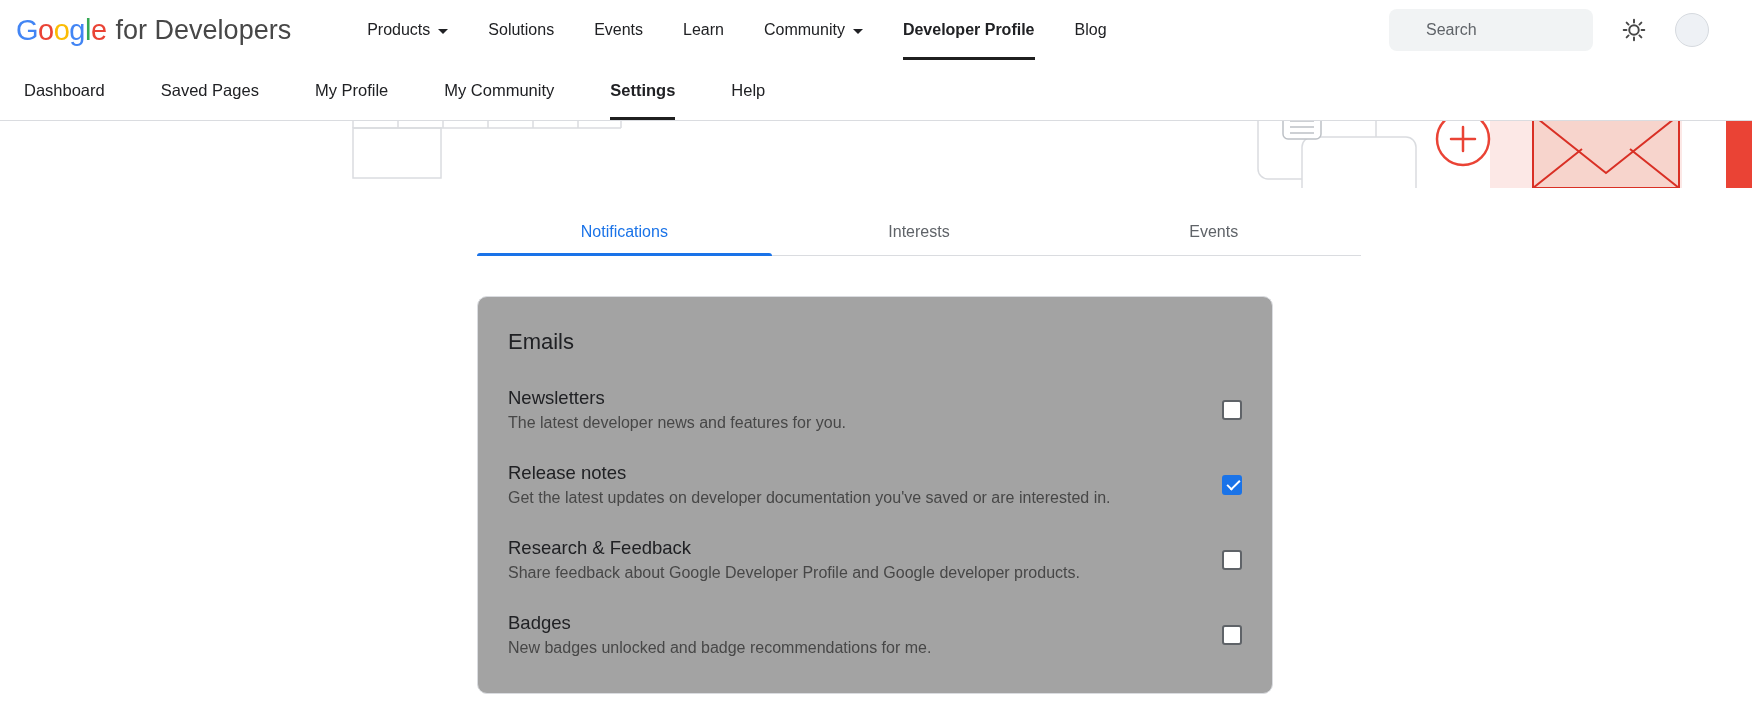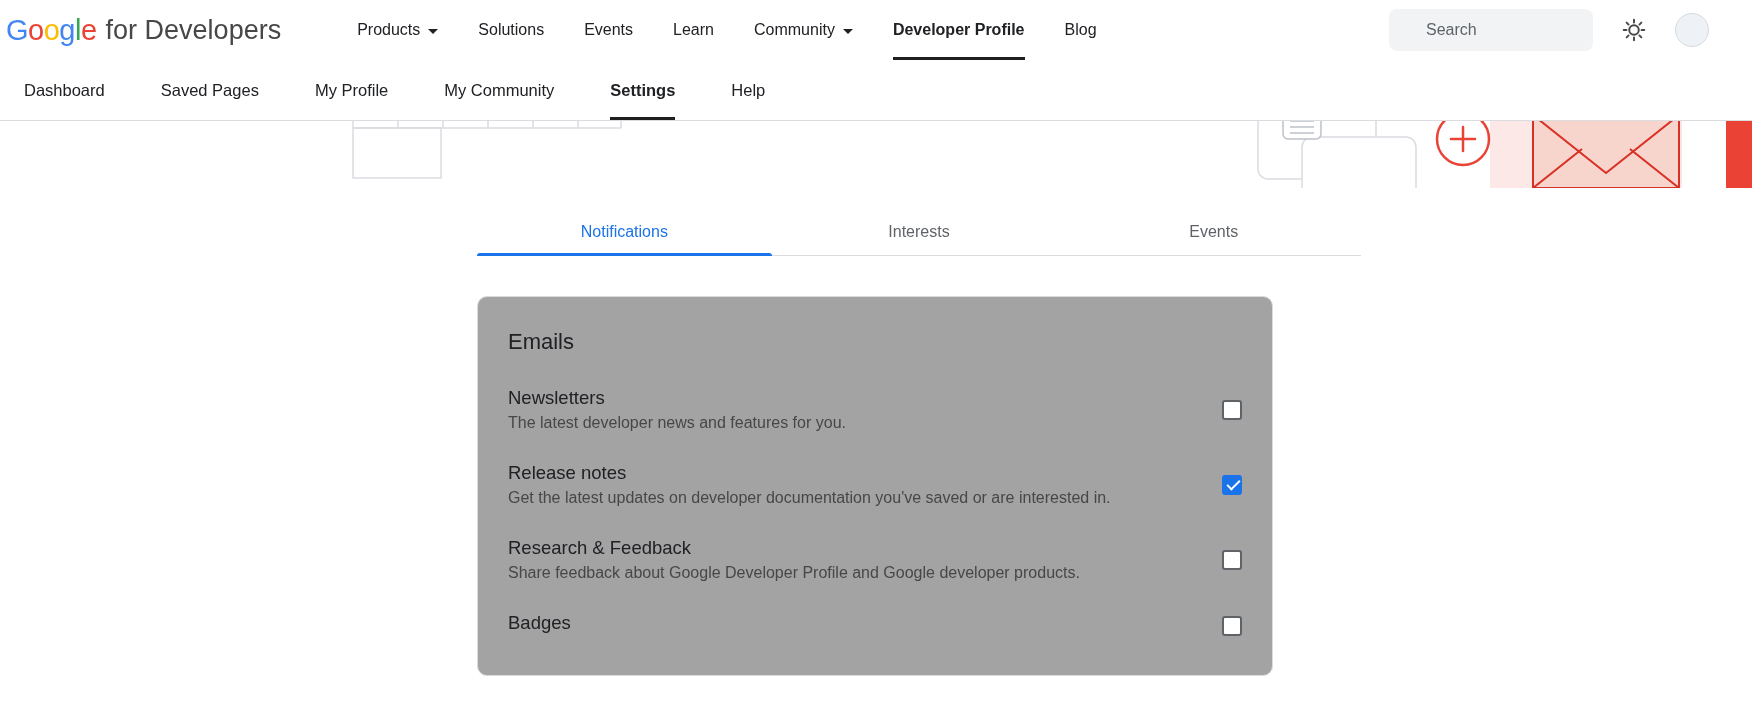--- a/index.html
+++ b/index.html
@@ -1,20 +1,20 @@
 <!DOCTYPE html>
 <html><head>
 <meta charset="utf-8">
 <style>
   * { margin:0; padding:0; box-sizing:border-box; }
   html,body { width:1752px; height:721px; overflow:hidden; background:#fff;
     font-family:"Liberation Sans", sans-serif; color:#202124; }
 
   
-  .topbar { position:relative; height:60px; display:flex; align-items:stretch; padding-left:6px; background:#fff; }
+  .topbar { position:relative; height:60px; display:flex; align-items:stretch; padding-left:16px; background:#fff; }
   .logo { display:flex; align-items:center; gap:9px; text-decoration:none; cursor:pointer; }
   .logo-google { font-size:29px; font-weight:500; letter-spacing:-0.5px; }
   .lg1{color:#4285F4}.lg2{color:#EA4335}.lg3{color:#FBBC04}.lg4{color:#4285F4}.lg5{color:#34A853}.lg6{color:#EA4335}
   .logo-suffix { font-size:27px; color:#474747; }
   .main-nav { display:flex; align-items:stretch; gap:40px; margin-left:76px; font-size:16px; }
   .nav-item { display:flex; align-items:center; color:#202124; text-decoration:none; cursor:pointer;
     border-bottom:3px solid transparent; padding-top:3px; }
   .nav-item.active { font-weight:700; border-bottom-color:#1f1f1f; }
   .caret { width:0; height:0; border-left:5px solid transparent; border-right:5px solid transparent;
     border-top:5px solid #202124; margin-left:8px; margin-top:2px; }
@@ -200,16 +200,17 @@
     <div class="email-text">
       <div class="email-title">Research &amp; Feedback</div>
       <div class="email-desc">Share feedback about Google Developer Profile and Google developer products.</div>
     </div>
     <div class="checkbox"></div>
   </div>
 
   <div class="email-row">
     <div class="email-text">
       <div class="email-title">Badges</div>
+      <div class="email-desc">New badges unlocked and badge recommendations for me.</div>
     </div>
     <div class="checkbox"></div>
   </div>
 </section>
 
 </body></html>

